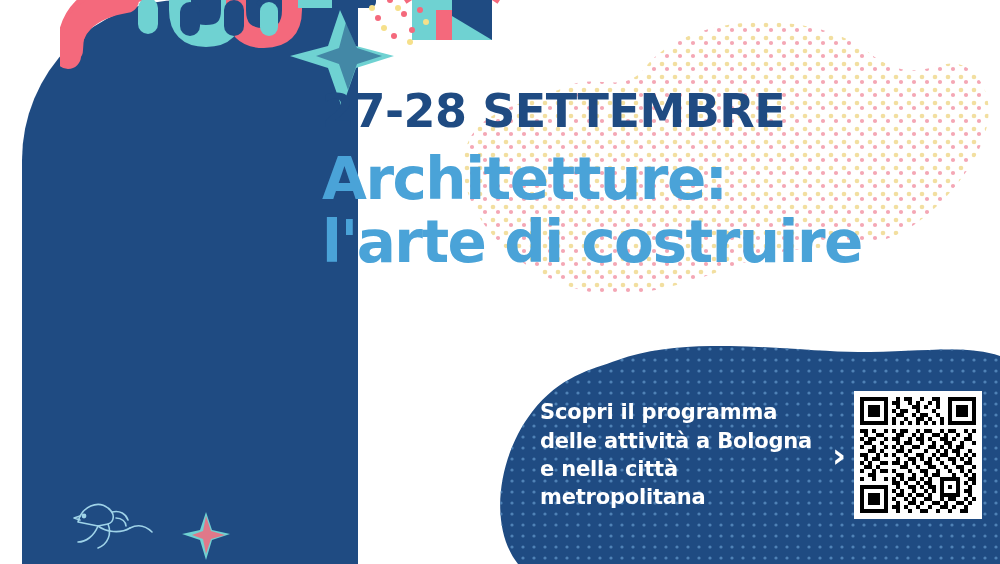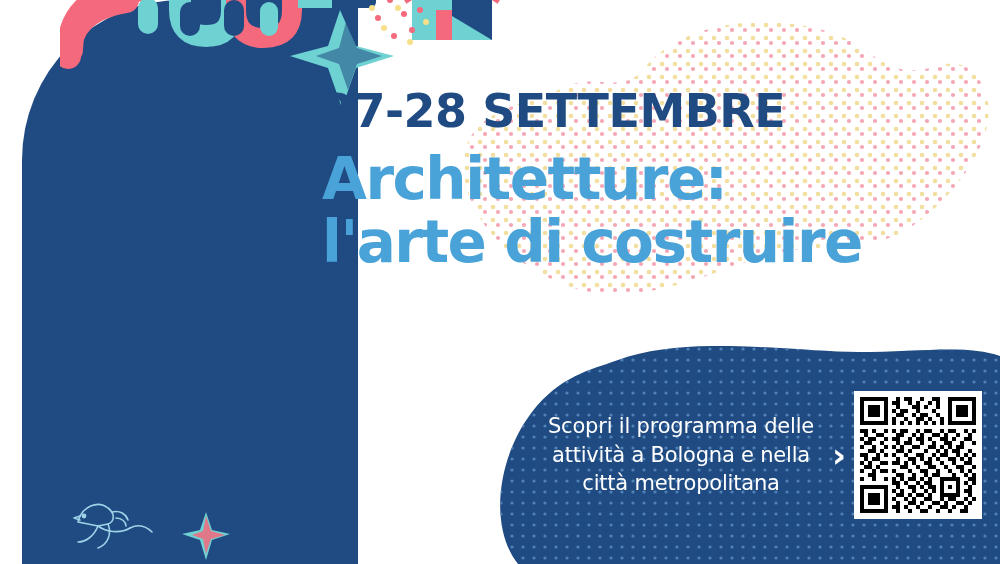--- a/index.html
+++ b/index.html
@@ -108,25 +108,25 @@
     position: absolute;
     left: 498px;
     top: 346px;
     width: 502px;
     height: 218px;
     display: flex;
     align-items: center;
   }
   .cta-text {
     font-family: "DejaVu Sans", sans-serif;
-    font-weight: normal;
+    font-weight: bold;
     color: #ffffff;
     font-size: 21px;
     line-height: 1.35;
-    text-align: center;
+    text-align: left;
     width: 282px;
     margin-left: 42px;
     letter-spacing: -0.2px;
   }
   .cta-arrow {
     color: #ffffff;
     font-family: "DejaVu Sans", sans-serif;
     font-weight: bold;
     font-size: 34px;
     margin: 0 8px 0 10px;

